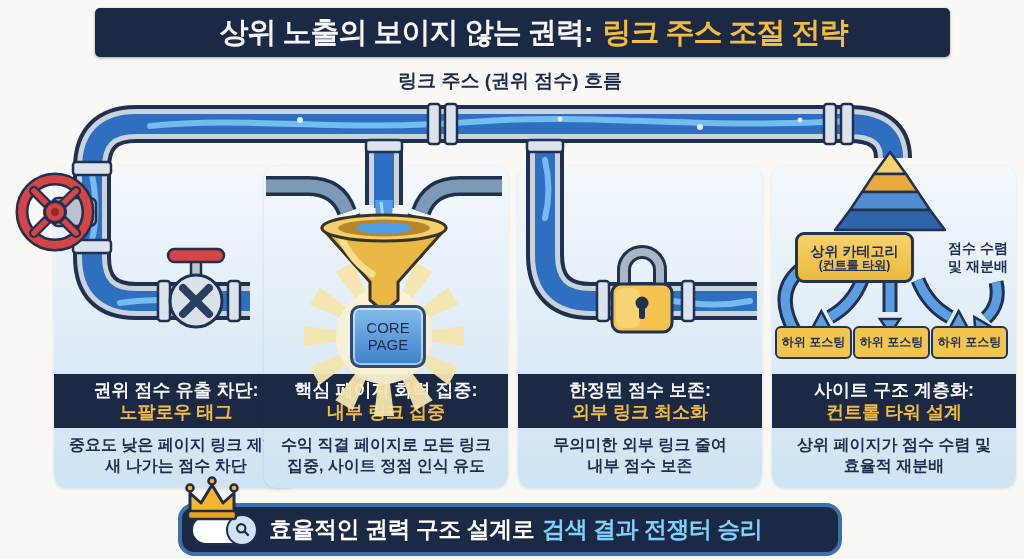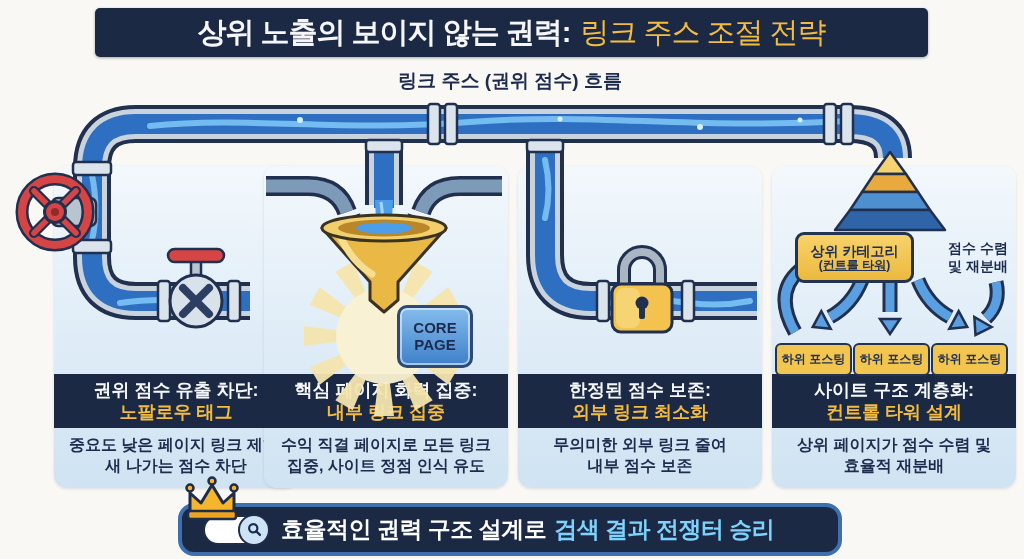--- a/index.html
+++ b/index.html
@@ -1,59 +1,59 @@
 <!DOCTYPE html>
 <html><head>
 <meta charset="utf-8">
 <style>
   html,body{margin:0;padding:0;}
   .stage{position:relative;width:1024px;height:559px;background:#faf8f5;overflow:hidden;
          font-family:"Liberation Sans","DejaVu Sans",sans-serif;color:#1e2c4e;}
   
   .title-bar{position:absolute;left:95px;top:8px;width:833px;height:49px;background:#1b2945;
              border-radius:5px;display:flex;align-items:center;justify-content:center;gap:10px;
-             box-shadow:0 1px 3px rgba(0,0,0,.35);}
+             box-shadow:0 1px 3px rgba(0,0,0,.35);padding-left:22px;}
   .title-bar .t-plain{color:#f6f6f8;font-size:29px;font-weight:800;letter-spacing:-1px;}
-  .title-bar .t-accent{color:#f3bc3f;font-size:29px;font-weight:400;letter-spacing:-1px;}
+  .title-bar .t-accent{color:#f3bc3f;font-size:29px;font-weight:700;letter-spacing:-1px;}
   .subtitle{position:absolute;left:0;right:4px;top:68px;text-align:center;font-size:19px;
             font-weight:800;color:#1d2c4e;}
   
   .panel{position:absolute;top:166px;width:244px;height:322px;border-radius:13px;
          background:linear-gradient(180deg,#f3f8fc 0%,#e2eef8 45%,#cfe3f2 100%);
          box-shadow:0 1px 3px rgba(40,70,110,.15);}
   .p1{left:10px;margin-left:44px;} .p2{left:264px;} .p3{left:518px;} .p4{left:772px;}
   .panel-heading{position:absolute;left:0;right:0;top:208px;height:54px;background:#1b2945;
                  display:flex;flex-direction:column;align-items:center;justify-content:center;}
   .panel-heading .h1{color:#f5f6f8;font-size:18px;font-weight:800;line-height:1.25;}
   .panel-heading .h2{color:#f3bc3f;font-size:18px;font-weight:800;line-height:1.25;}
   .panel-body{position:absolute;left:4px;right:4px;top:268px;text-align:center;font-size:16px;
               font-weight:800;line-height:1.32;color:#1e2c4e;white-space:pre-line;}
   
   .art{position:absolute;left:0;top:0;z-index:3;pointer-events:none;}
   
   .core-box{position:absolute;left:350px;top:305px;width:70px;height:57px;z-index:4;
             background:linear-gradient(180deg,#85bcec,#3f80c9);border:3px solid #2d4a77;
             border-radius:10px;box-shadow:inset 0 0 0 2px rgba(255,255,255,.55);
             display:flex;align-items:center;justify-content:center;text-align:center;
-            font-size:15px;font-weight:700;color:#1d2c4e;line-height:1.1;white-space:pre-line;margin-left:47px;}
+            font-size:15px;font-weight:400;color:#1d2c4e;line-height:1.1;white-space:pre-line;}
   .top-gold-box{position:absolute;left:795px;top:232px;width:113px;height:45px;z-index:4;
             background:linear-gradient(180deg,#f7d26a,#ecb93f);border:3px solid #243350;
             border-radius:9px;display:flex;flex-direction:column;align-items:center;justify-content:center;}
   .top-gold-box .l1{font-size:14px;font-weight:800;color:#203052;line-height:1.15;}
   .top-gold-box .l2{font-size:12px;font-weight:800;color:#203052;line-height:1.15;text-decoration:underline;}
   .side-note{position:absolute;left:948px;top:240px;width:74px;z-index:4;font-size:14px;
              font-weight:700;color:#1d2c4e;line-height:1.25;white-space:pre-line;}
   .child-box{position:absolute;top:326px;width:73px;height:29px;z-index:4;background:#f2c54f;
              border:2.5px solid #243350;border-radius:6px;display:flex;align-items:center;
-             justify-content:center;font-size:12px;font-weight:800;color:#203052;margin-top:17px;}
+             justify-content:center;font-size:12px;font-weight:800;color:#203052;}
   .cb1{left:775px;} .cb2{left:853px;} .cb3{left:931px;}
   
   .footer-bar{position:absolute;left:178px;top:503px;width:664px;height:53px;z-index:4;
               box-sizing:border-box;background:#1b2945;border:4px solid #3e6fae;border-radius:16px;
-              display:flex;align-items:center;padding-left:21px;gap:12px;}
+              display:flex;align-items:center;padding-left:9px;gap:12px;}
   .search-pill{position:relative;width:62px;height:26px;background:#ffffff;border:2px solid #1f2c4a;
                border-radius:15px;flex:0 0 auto;}
   .search-circle{position:absolute;right:-3px;top:-3px;width:28px;height:28px;border-radius:50%;
                background:#cde4f7;border:2px solid #1f2c4a;display:flex;align-items:center;justify-content:center;}
   .footer-text{display:flex;gap:8px;white-space:nowrap;}
   .footer-text .f-plain{color:#ffffff;font-size:23px;font-weight:800;letter-spacing:-0.5px;}
   .footer-text .f-accent{color:#7dd3fc;font-size:23px;font-weight:800;letter-spacing:-0.5px;}
   .crown{position:absolute;left:183px;top:476px;z-index:5;}
 </style>
 </head>

